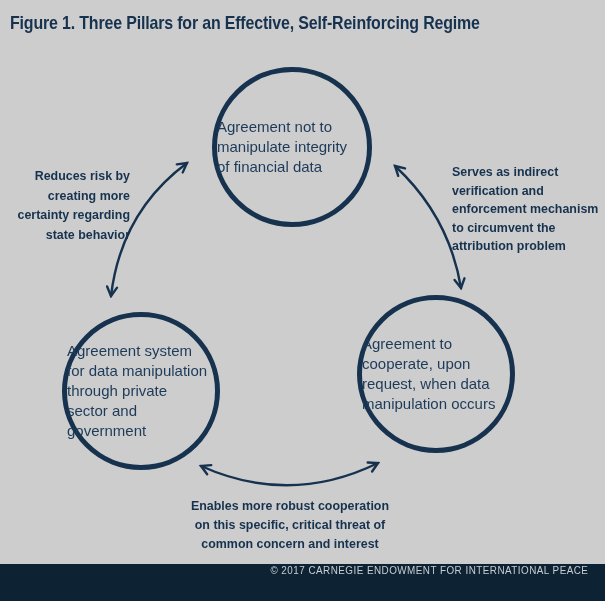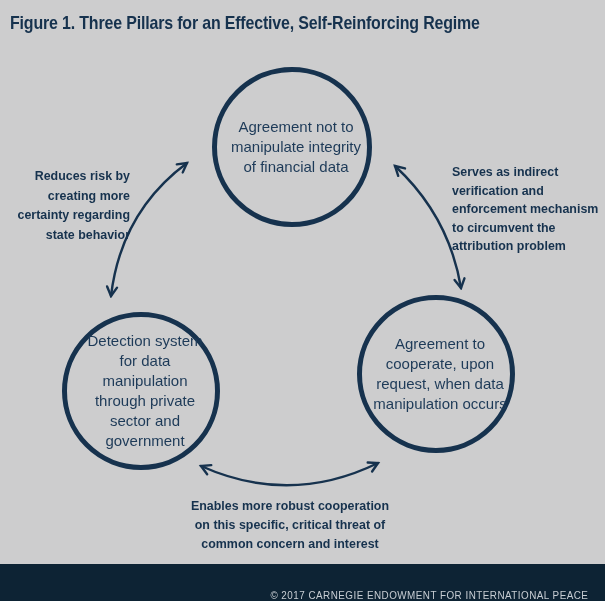--- a/index.html
+++ b/index.html
@@ -47,23 +47,21 @@
     justify-content: center;
   }
   .circle-top    { left: 212px; top: 67px;  width: 160px; height: 160px; }
   .circle-bleft  { left: 62px;  top: 312px; width: 158px; height: 158px; }
   .circle-bright { left: 357px; top: 295px; width: 158px; height: 158px; }
   .circle-text {
     width: 160px;
     font-size: 15px;
     line-height: 20px;
     color: #1d3a58;
-    text-align: center;
     white-space: pre-line;
-    padding-left: 8px;
   }
   .label {
     position: absolute;
     font-size: 13.5px;
     font-weight: bold;
     color: #16324e;
     white-space: pre-line;
   }
   .label-left {
     left: 0; top: 166px; width: 130px;
@@ -85,21 +83,21 @@
     line-height: 19px;
     transform: scaleX(0.92);
     transform-origin: 50% 50%;
   }
   .footer {
     position: absolute;
     left: 0; bottom: 0;
     width: 605px; height: 37px;
     background: #0d2334;
     display: flex;
-    align-items: flex-end;
+    align-items: flex-start;
     justify-content: flex-end;
   }
   .footer-text {
     display: inline-block;
     padding-right: 18px;
     font-size: 10.5px;
     letter-spacing: 0.5px;
     color: #c7cdd3;
     white-space: nowrap;
     transform: scaleX(0.94);
@@ -124,21 +122,21 @@
     <path class="arrow" d="M 201 466 Q 290 506 378 463" marker-start="url(#arrowhead)" marker-end="url(#arrowhead)"></path>
   </svg>
 
   <div class="circle circle-top">
     <div class="circle-text">Agreement not to
 manipulate integrity
 of financial data</div>
   </div>
 
   <div class="circle circle-bleft">
-    <div class="circle-text">Detection system
+    <div class="circle-text">Agreement system
 for data manipulation
 through private
 sector and
 government</div>
   </div>
 
   <div class="circle circle-bright">
     <div class="circle-text">Agreement to
 cooperate, upon
 request, when data

